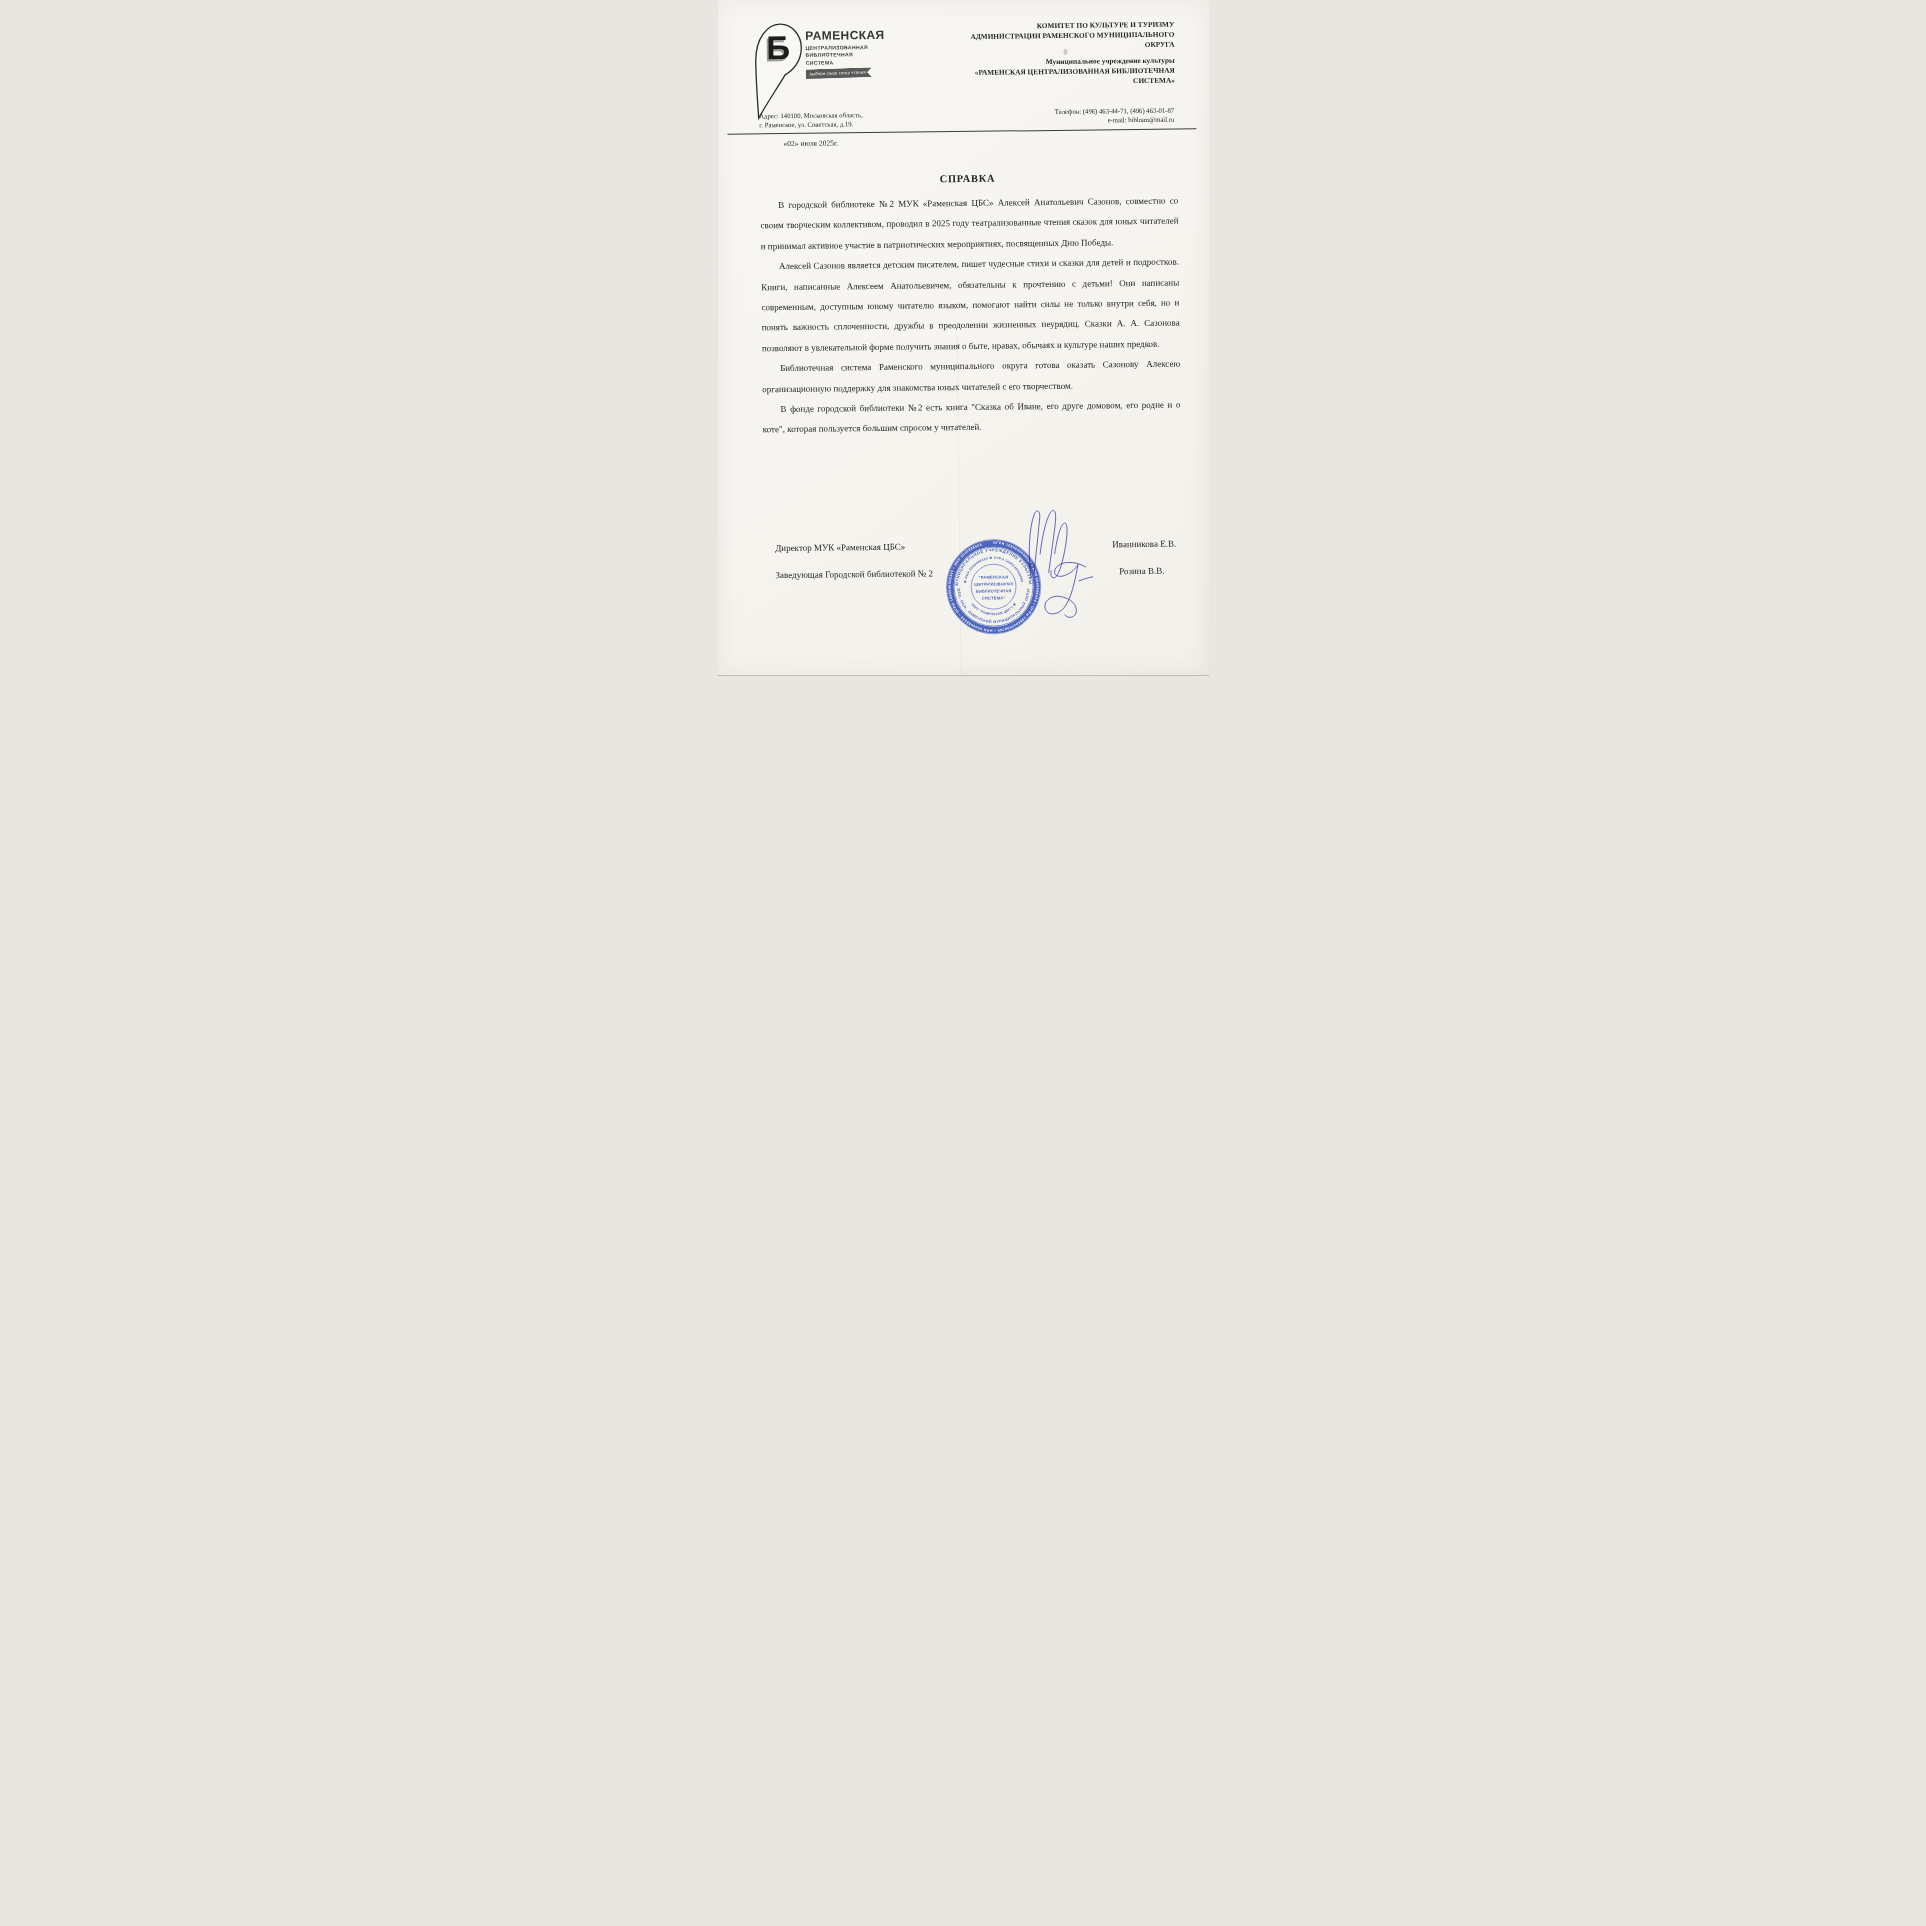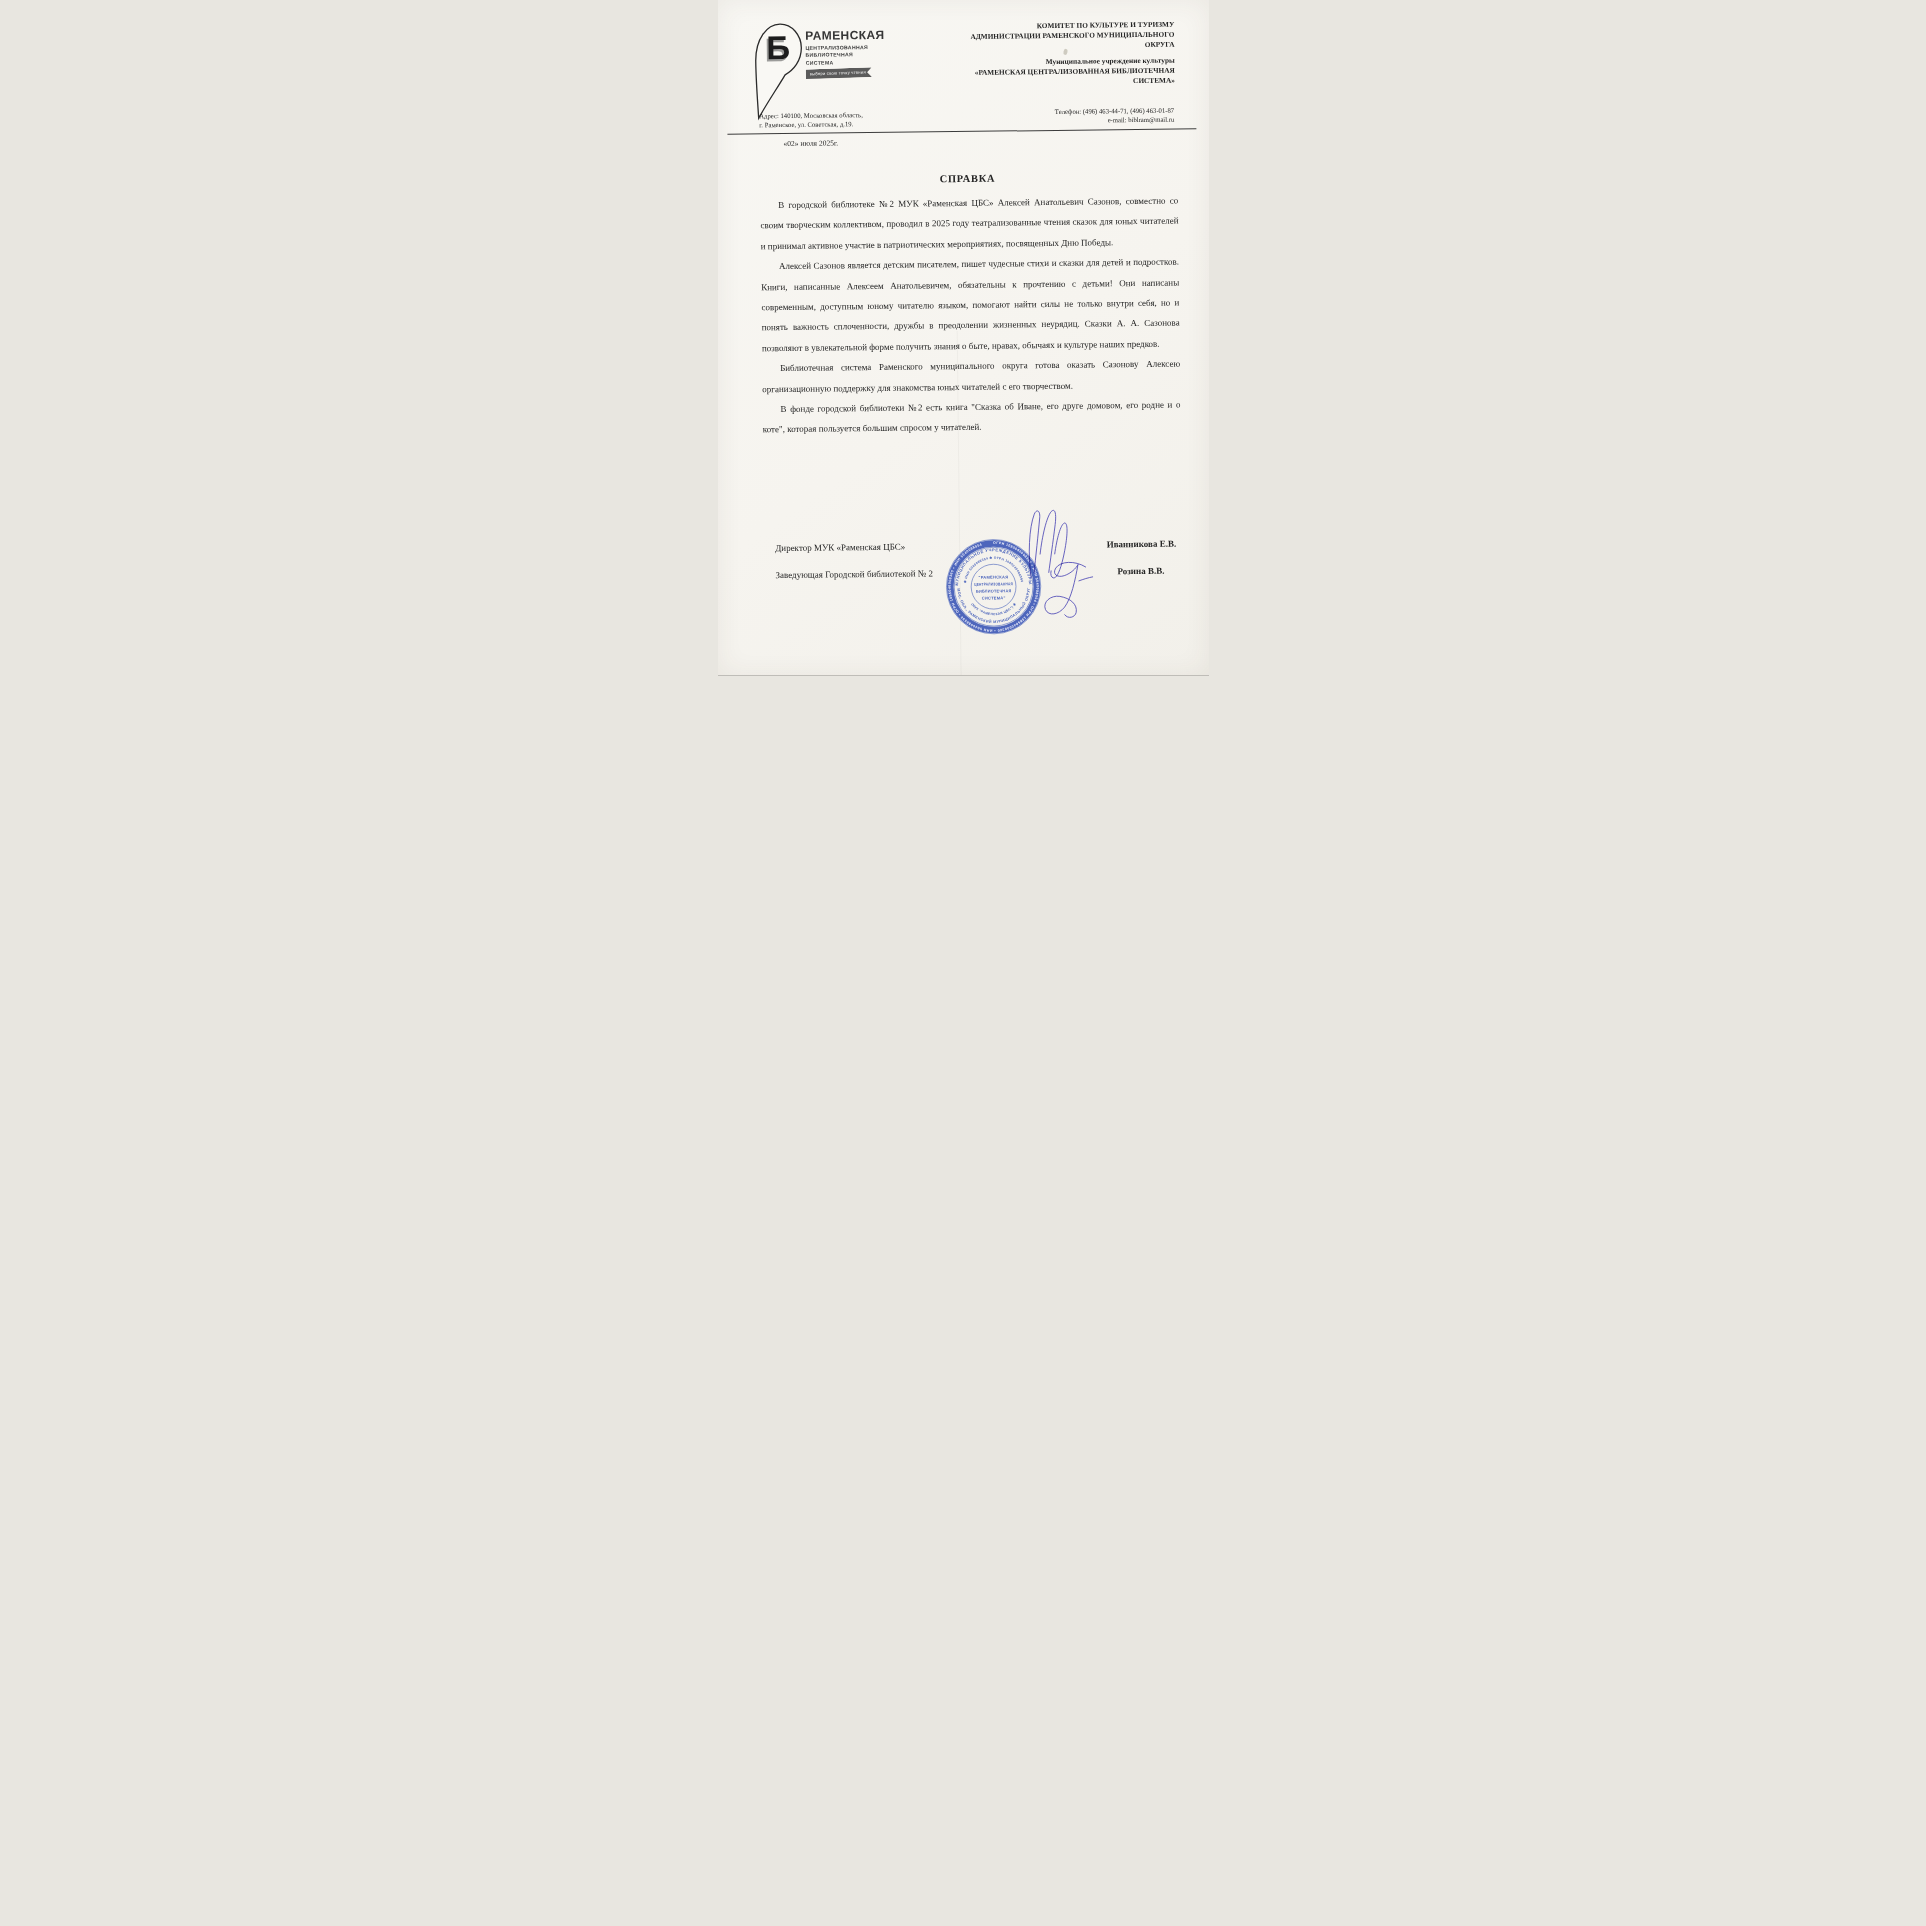--- a/index.html
+++ b/index.html
@@ -72,21 +72,21 @@
   }
   .body-text{
     position:absolute;left:43px;top:193px;width:418px;
     font-size:9px;line-height:20.4px;text-align:justify;
   }
   .body-text p{margin:0;text-indent:18px;}
 
   
   .sig-row{position:absolute;left:54px;width:401px;font-size:9px;}
   .sig-row .role{position:absolute;left:0;top:0;white-space:nowrap;}
-  .sig-row .name{position:absolute;right:0;top:0;white-space:nowrap;font-weight:bold;}
+  .sig-row .name{position:absolute;right:0;top:0;white-space:nowrap;}
   .sig-row-1{top:541px;}
   .sig-row-2{top:568px;}
   .sig-row-2 .name{right:12px;}
 
   
   .stamp{
     position:absolute;left:221px;top:536px;
     opacity:0.92;mix-blend-mode:multiply;
   }
   .st-thin{fill:none;stroke:#3f5ab8;stroke-width:1.6;}

